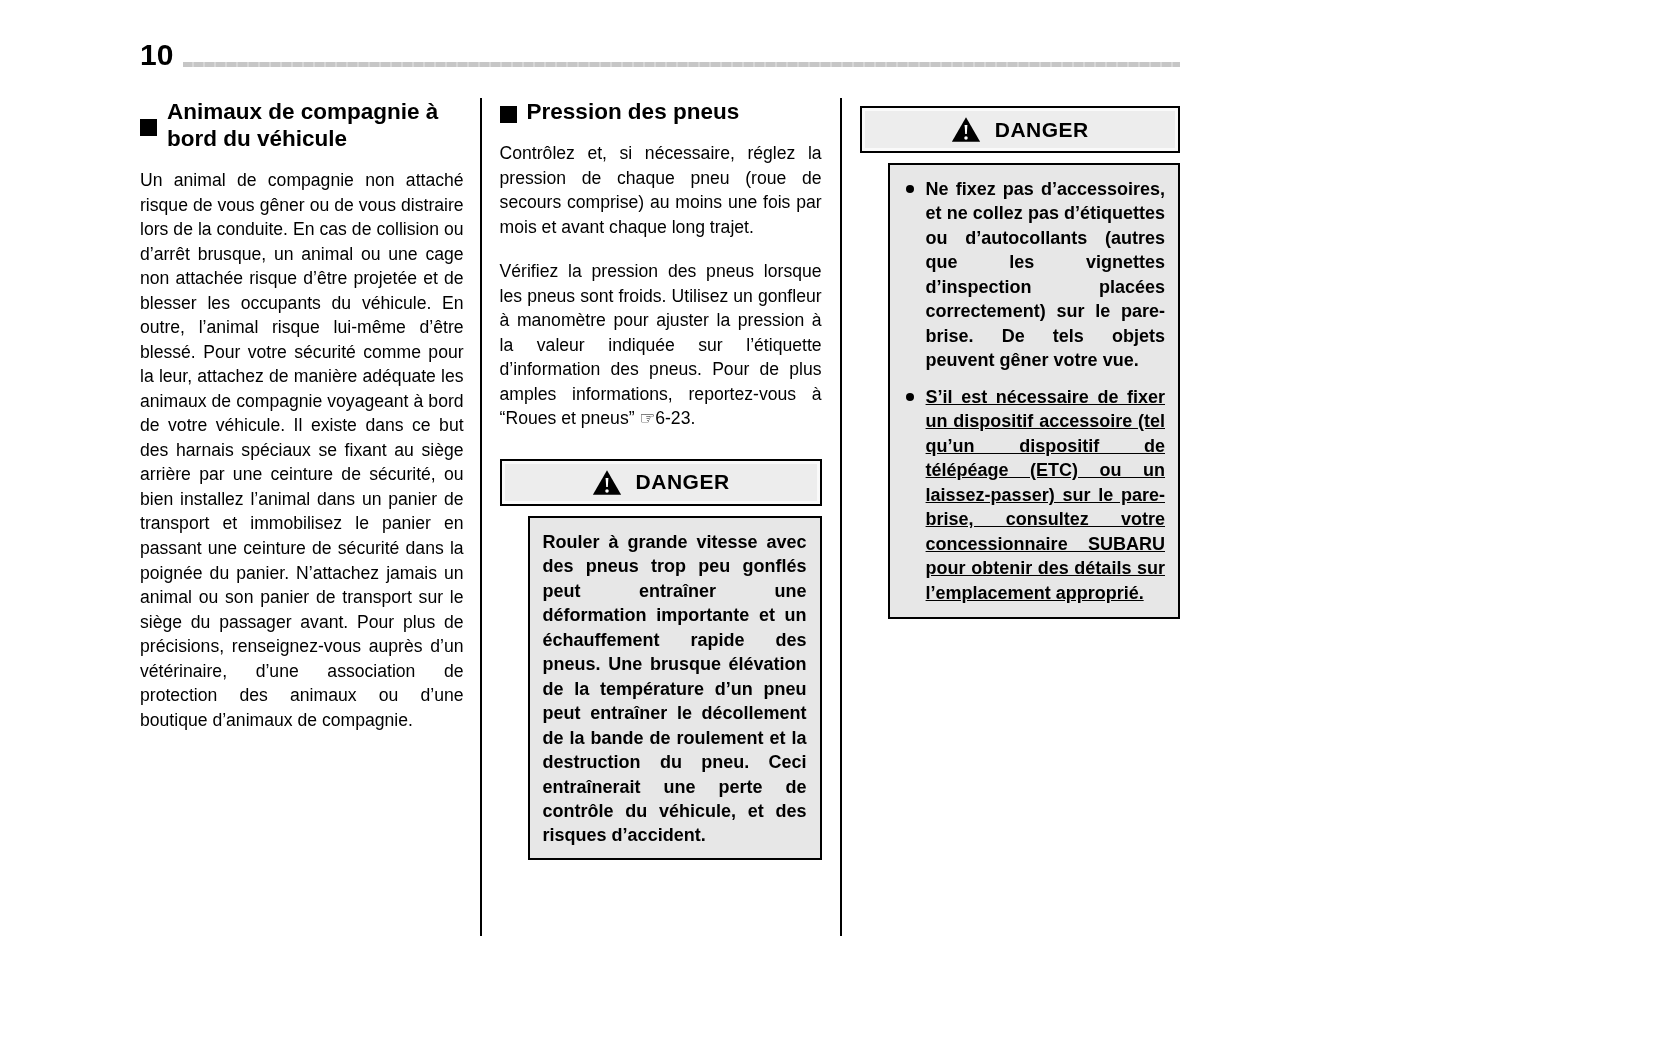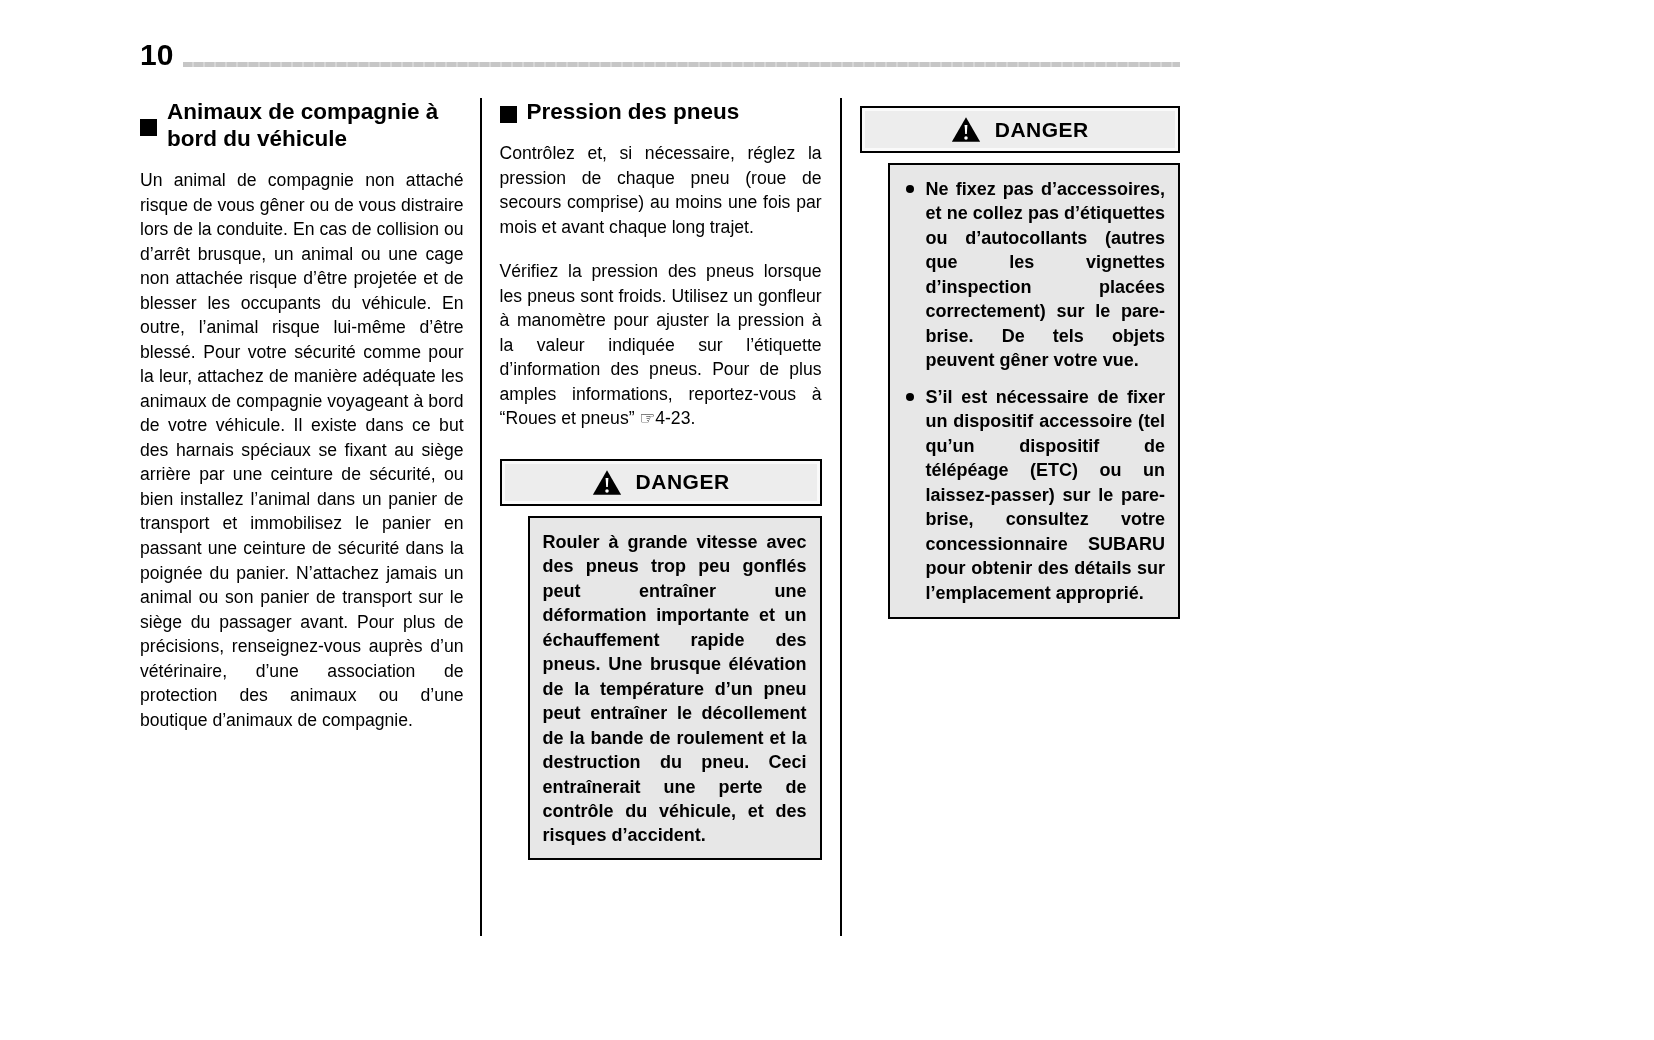--- a/index.html
+++ b/index.html
@@ -93,21 +93,21 @@
     font-weight: bold;
     font-size: 18px;
     line-height: 1.36;
     text-align: justify;
     margin-left: 28px;
   }
   .col-2 .danger-section { margin-top: 28px; }
   .col-3 .danger-header { margin-top: 8px; }
   
   .bullet-item { display: flex; margin-bottom: 12px; }
-  .bullet-item:last-child { margin-bottom: 2px; }
+  .bullet-item:last-child { margin-bottom: 2px; text-decoration: underline; }
   .bullet-dot {
     width: 8px;
     height: 8px;
     border-radius: 50%;
     background: #000;
     flex: 0 0 auto;
     margin: 8px 12px 0 3px;
   }
   .bullet-text { flex: 1; text-align: justify; }
 </style>
@@ -130,21 +130,21 @@
       </h2>
       <p class="body-text">Un animal de compagnie non attaché risque de vous gêner ou de vous distraire lors de la conduite. En cas de collision ou d’arrêt brusque, un animal ou une cage non attachée risque d’être projetée et de blesser les occupants du véhicule. En outre, l’animal risque lui-même d’être blessé. Pour votre sécurité comme pour la leur, attachez de manière adéquate les animaux de compagnie voyageant à bord de votre véhicule. Il existe dans ce but des harnais spéciaux se fixant au siège arrière par une ceinture de sécurité, ou bien installez l’animal dans un panier de transport et immobilisez le panier en passant une ceinture de sécurité dans la poignée du panier. N’attachez jamais un animal ou son panier de transport sur le siège du passager avant. Pour plus de précisions, renseignez-vous auprès d’un vétérinaire, d’une association de protection des animaux ou d’une boutique d’animaux de compagnie.</p>
     </section>
 
     <section class="col-2">
       <h2 class="heading">
         <span class="square"></span>
         <span class="heading-text">Pression des pneus</span>
       </h2>
       <p class="body-text">Contrôlez et, si nécessaire, réglez la pression de chaque pneu (roue de secours comprise) au moins une fois par mois et avant chaque long trajet.</p>
-      <p class="body-text">Vérifiez la pression des pneus lorsque les pneus sont froids. Utilisez un gonfleur à manomètre pour ajuster la pression à la valeur indiquée sur l’étiquette d’information des pneus. Pour de plus amples informations, reportez-vous à “Roues et pneus” ☞4-23.</p>
+      <p class="body-text">Vérifiez la pression des pneus lorsque les pneus sont froids. Utilisez un gonfleur à manomètre pour ajuster la pression à la valeur indiquée sur l’étiquette d’information des pneus. Pour de plus amples informations, reportez-vous à “Roues et pneus” ☞6-23.</p>
 
       <div class="danger-section">
         <div class="danger-header">
           <span class="warning-icon">
             <svg width="30" height="27" viewBox="0 0 34 30" aria-hidden="true">
               <path d="M17 1 L33 29 L1 29 Z" fill="#000"></path>
               <path d="M15.4 10 h3.2 l-0.7 10 h-1.8 z" fill="#fff"></path>
               <circle cx="17" cy="24.6" r="2" fill="#fff"></circle>
             </svg>
           </span>

